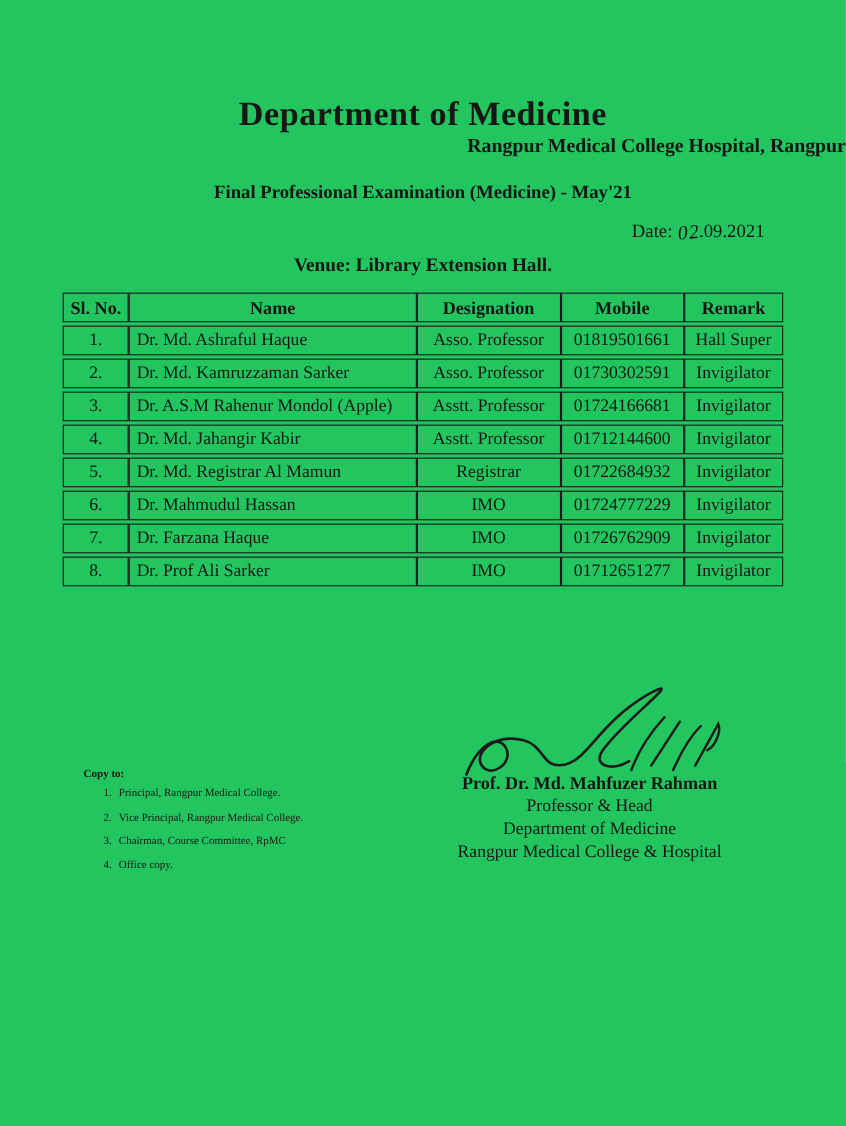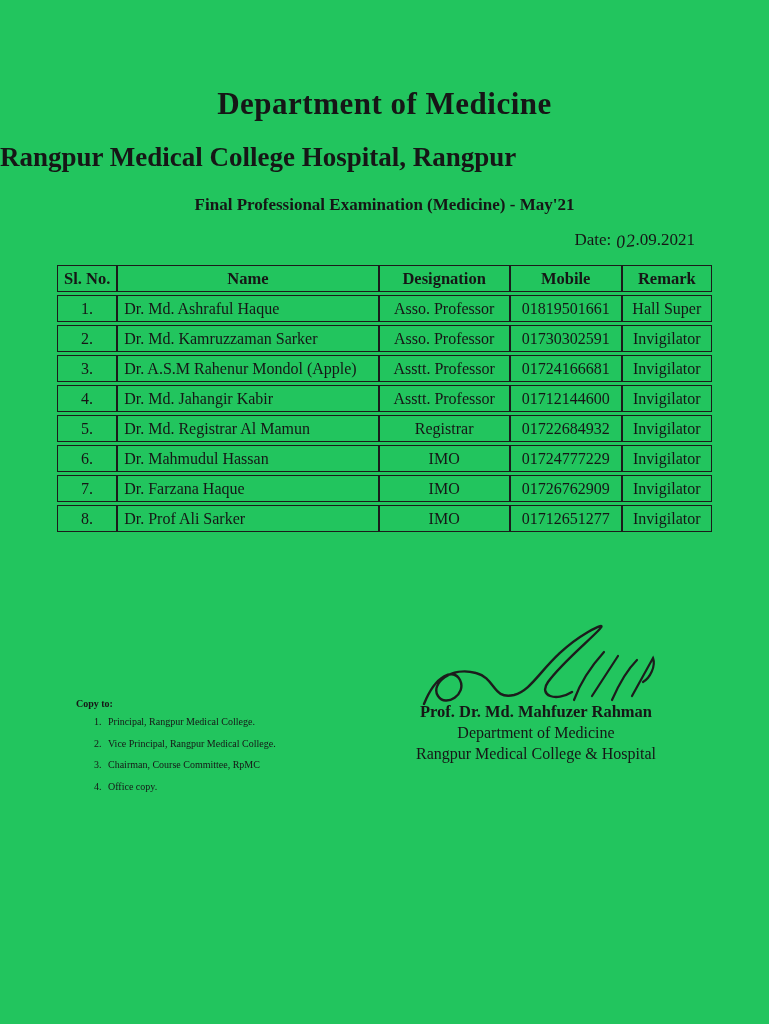--- a/index.html
+++ b/index.html
@@ -12,23 +12,23 @@
     font-family:"Liberation Serif","DejaVu Serif",serif;
     overflow:hidden;
   }
   .title1{
     margin:86px 0 0 0;
     text-align:center;
     font-size:31px;font-weight:bold;
     letter-spacing:.5px;
   }
   .title2{
-    margin:20px 0 0 0;
-    text-align:left;
-    font-size:27px;font-weight:bold;
+    margin:0 0 0 0;
+    text-align:right;
+    font-size:18px;font-weight:bold;
   }
   .subtitle{
     margin:22px 0 0 0;
     text-align:center;
     font-size:17px;font-weight:bold;
   }
   .dateline{
     margin:14px 74px 0 0;
     text-align:right;
     font-size:17px;
@@ -103,20 +103,21 @@
   <h1 class="title1">Department of Medicine</h1>
   <h2 class="title2">Rangpur Medical College Hospital, Rangpur</h2>
   <div class="subtitle">Final Professional Examination (Medicine) - May'21</div>
 
   <div class="dateline">
     <span>Date:</span>
     <span class="hand">02</span><span>.09.2021</span>
   </div>
 
 
+  <div class="venue">Venue: Library Extension Hall.</div>
 
   <table class="duty">
     <colgroup>
       <col class="col-sl">
         <col class="col-name">
         <col class="col-desig">
         <col class="col-mobile">
         <col class="col-remark">
     </colgroup>
     <thead>
@@ -187,20 +188,21 @@
       </tr>
     </tbody>
   </table>
 
   <div class="signature">
     <svg class="sig-scrawl" width="280" height="100" viewBox="0 0 280 100" fill="none" xmlns="http://www.w3.org/2000/svg">
       <path d="M28,88 C40,58 58,52 64,64 C71,78 50,92 42,80 C34,68 55,50 80,57 C100,62 96,84 118,79 C140,73 148,42 192,16 C232,-6 172,38 152,66 C142,80 160,86 176,76" stroke="#1c1c1c" stroke-width="2.4" stroke-linecap="round" fill="none"></path>
       <path d="M178,84 C186,62 198,47 208,36 M196,80 L222,40 M216,84 C223,68 231,54 241,44 M236,80 L257,42 C260,50 254,62 247,66" stroke="#1c1c1c" stroke-width="2.2" stroke-linecap="round" fill="none"></path>
     </svg>
     <p class="sig-name">Prof. Dr. Md. Mahfuzer Rahman</p>
+    <p class="sig-line">Professor &amp; Head</p>
     <p class="sig-line">Department of Medicine</p>
     <p class="sig-line">Rangpur Medical College &amp; Hospital</p>
   </div>
 
   <div class="copyto">
     <p class="label">Copy to:</p>
     <ol>
       <li>Principal, Rangpur Medical College.</li>
       <li>Vice Principal, Rangpur Medical College.</li>
       <li>Chairman, Course Committee, RpMC</li>

